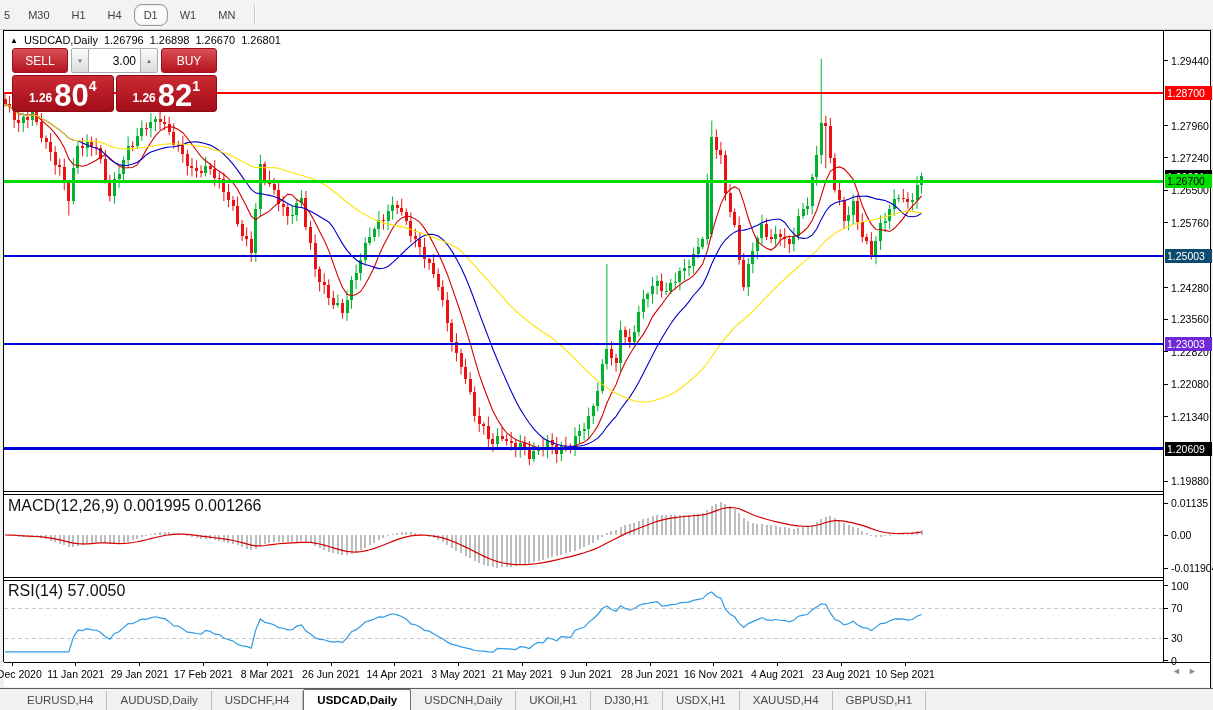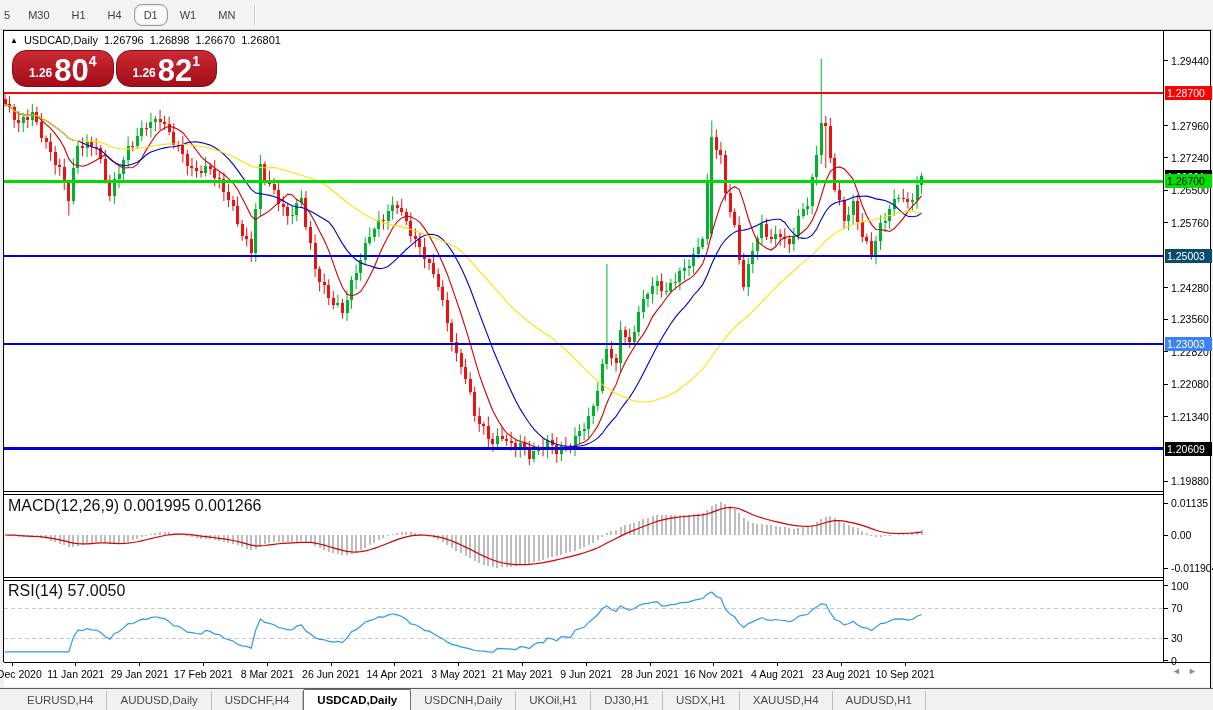--- a/index.html
+++ b/index.html
@@ -21,21 +21,21 @@
   .tp-btn{flex:0 0 56px;border:1px solid #9d1020;border-radius:3px;color:#fff;font-size:12px;
     background:linear-gradient(180deg,#d95055 0%,#b5121f 100%);font-family:"Liberation Sans",sans-serif;padding:0;}
   .tp-spin{flex:1;display:flex;height:25px;}
   .tp-spin-btn{width:18px;border:1px solid #ababab;background:linear-gradient(180deg,#fafafa,#dcdcdc);
     color:#5c6f8c;font-size:6px;padding:0;}
   .tp-spin-btn.left{border-radius:2px 0 0 2px;}
   .tp-spin-btn.right{border-radius:0 2px 2px 0;}
   .tp-input{width:47px;border:1px solid #ababab;border-left:none;border-right:none;text-align:right;
     font-size:12px;padding:0 4px 0 0;font-family:"Liberation Sans",sans-serif;}
   .tp-row2{display:flex;gap:2px;margin-top:2px;height:37px;}
-  .tp-tile{flex:1;background:linear-gradient(180deg,#cb2a33 0%,#a30d18 100%);border:1px solid #8d0a14;border-radius:14px;
+  .tp-tile{flex:1;background:linear-gradient(180deg,#cb2a33 0%,#a30d18 100%);border:1px solid #8d0a14;border-radius:3px;
     color:#fff;display:flex;align-items:flex-end;justify-content:center;padding-bottom:2px;}
   .tp-small{font-size:12px;font-weight:700;margin:0 2px 4px 0;}
   .tp-big{font-size:31px;font-weight:600;line-height:0.88;}
   .tp-sup{font-size:14px;font-weight:600;margin-bottom:15px;}
   
   .ind-label{position:absolute;z-index:3;font-size:16px;color:#111;}
   
   .ptick{position:absolute;left:1171px;width:44px;font-size:10.5px;color:#000;z-index:2;}
   .badge{position:absolute;left:1165px;width:45px;font-size:10.5px;text-align:left;padding:1px 0 1px 2px;z-index:2;}
   .dlabel{position:absolute;width:84px;text-align:center;font-size:10.5px;color:#000;z-index:2;}
@@ -728,20 +728,33 @@
 <div class="chart-title">
   <span class="arrow">▲</span>
   <span>USDCAD,Daily</span>
   <span>1.26796</span>
   <span>1.26898</span>
   <span>1.26670</span>
   <span>1.26801</span>
 </div>
 
 <div class="trade-panel">
+  <div class="tp-row1">
+    <button class="tp-btn">SELL</button>
+    <div class="tp-spin">
+      <button class="tp-spin-btn left">
+        <span>▼</span>
+      </button>
+      <input class="tp-input" value="3.00" style="">
+      <button class="tp-spin-btn right">
+        <span>▲</span>
+      </button>
+    </div>
+    <button class="tp-btn">BUY</button>
+  </div>
   <div class="tp-row2">
     <div class="tp-tile">
       <span class="tp-small">1.26</span>
       <span class="tp-big">80</span>
       <span class="tp-sup">4</span>
     </div>
     <div class="tp-tile">
       <span class="tp-small">1.26</span>
       <span class="tp-big">82</span>
       <span class="tp-sup">1</span>
@@ -761,21 +774,21 @@
     <div class="ptick" style="top:281.66028341631596px">1.24280</div>
     <div class="ptick" style="top:313.30333205668313px">1.23560</div>
     <div class="ptick" style="top:345.8253542703947px">1.22820</div>
     <div class="ptick" style="top:378.3473764841053px">1.22080</div>
     <div class="ptick" style="top:410.8693986978169px">1.21340</div>
     <div class="ptick" style="top:475.0344695518956px">1.19880</div>
     <div class="badge" style="top:169.86566449636098px;background:#000000;color:#FFFFFF;z-index:2">1.26801</div>
     <div class="badge" style="top:86.40712370739183px;background:#FF0000;color:#FFFFFF;z-index:3">1.28700</div>
     <div class="badge" style="top:174.3044810417467px;background:#00E000;color:#000000;z-index:3">1.26700</div>
     <div class="badge" style="top:248.8853887399464px;background:#0c4a6e;color:#FFFFFF;z-index:3">1.25003</div>
-    <div class="badge" style="top:336.78274607430126px;background:#3b82f6;color:#FFFFFF;z-index:3">1.23003</div>
+    <div class="badge" style="top:336.78274607430126px;background:#6d28d9;color:#FFFFFF;z-index:3">1.23003</div>
     <div class="badge" style="top:441.9958828035232px;background:#000000;color:#FFFFFF;z-index:3">1.20609</div>
     <div class="ptick" style="top:497.22px">0.01135</div>
     <div class="ptick" style="top:529px">0.00</div>
     <div class="ptick" style="top:562.3312px">-0.011904</div>
     <div class="ptick" style="top:579.5px">100</div>
     <div class="ptick" style="top:602px">70</div>
     <div class="ptick" style="top:632px">30</div>
     <div class="ptick" style="top:654.5px">0</div>
     <div class="dlabel" style="top:668px;left:-30px">21 Dec 2020</div>
     <div class="dlabel" style="top:668px;left:33.8px">11 Jan 2021</div>
@@ -799,14 +812,14 @@
 <div class="tabbar">
   <span class="tab">EURUSD,H4</span>
   <span class="tab">AUDUSD,Daily</span>
   <span class="tab">USDCHF,H4</span>
   <span class="tab tab-active">USDCAD,Daily</span>
   <span class="tab">USDCNH,Daily</span>
   <span class="tab">UKOil,H1</span>
   <span class="tab">DJ30,H1</span>
   <span class="tab">USDX,H1</span>
   <span class="tab">XAUUSD,H4</span>
-  <span class="tab">AUDUSD,H1</span>
+  <span class="tab">GBPUSD,H1</span>
 </div>
 
 </body></html>

